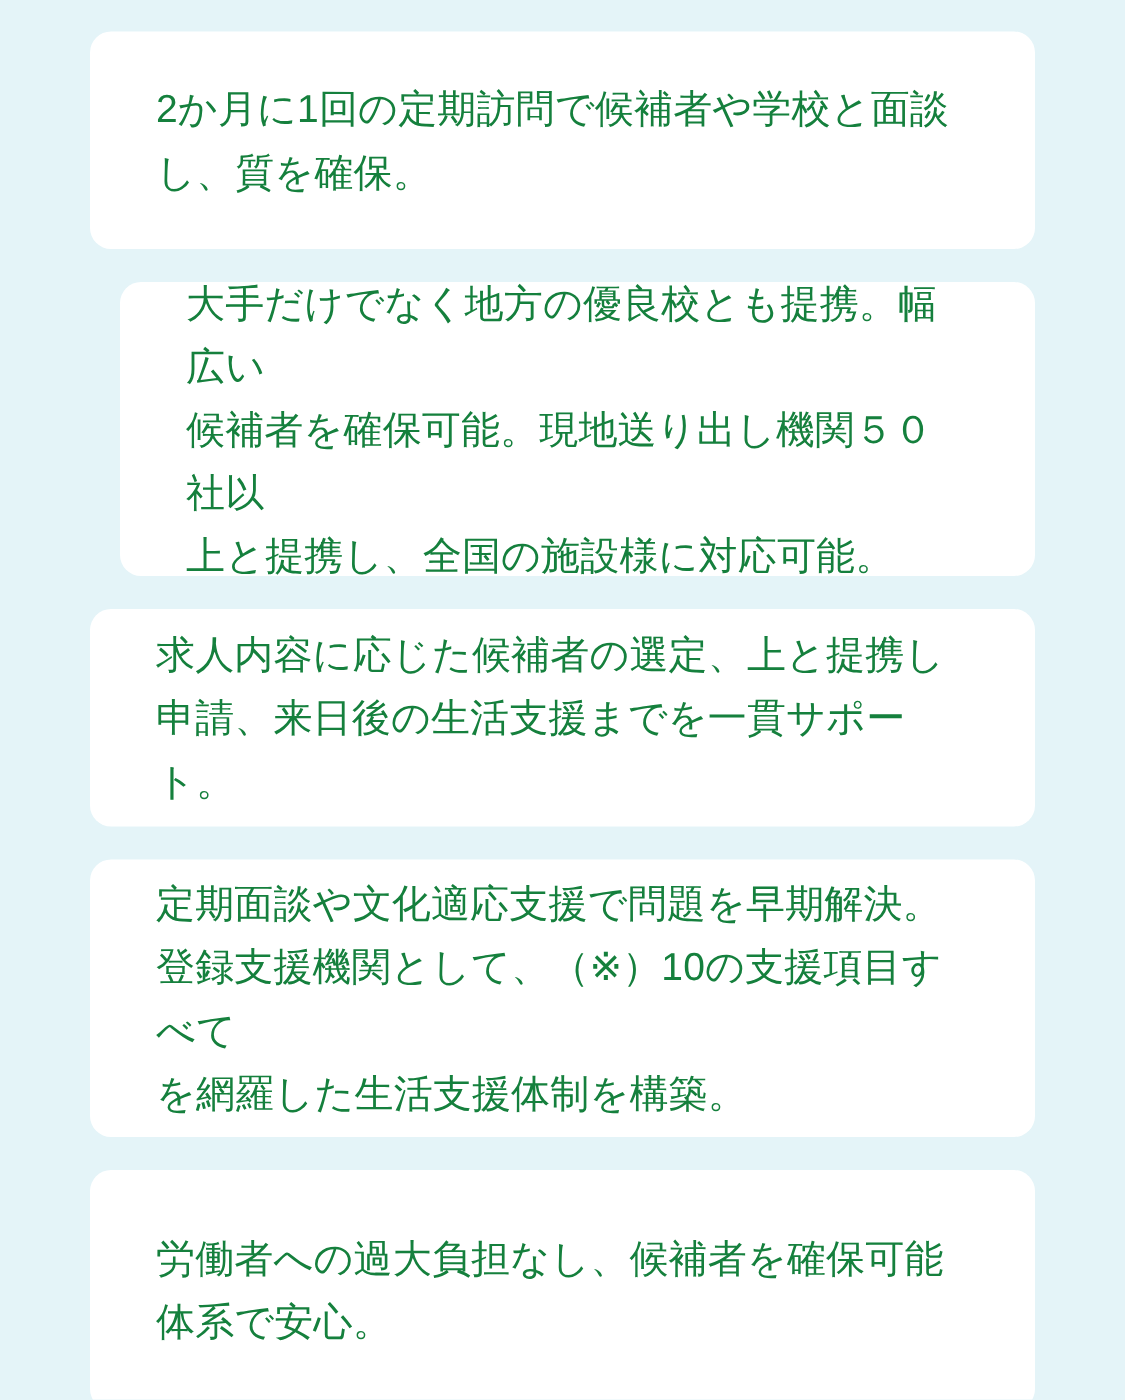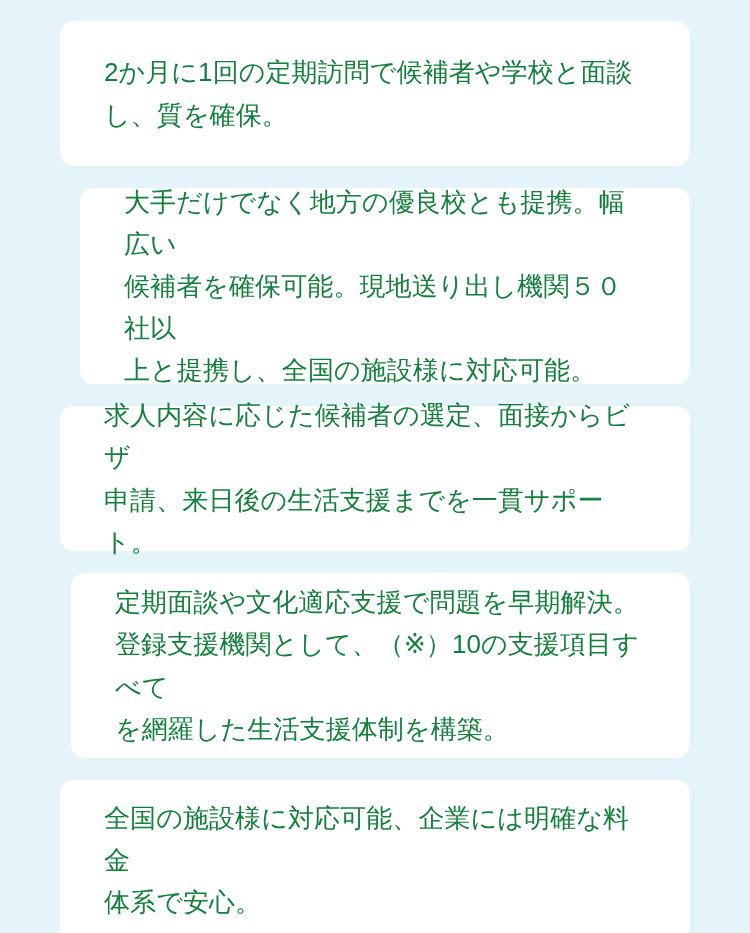--- a/index.html
+++ b/index.html
@@ -35,48 +35,48 @@
     color: #15803d;
     font-size: 26px;
     line-height: 1.62;
     letter-spacing: 0.1px;
     white-space: pre-line;
     font-weight: 400;
   }
   .card-1 { min-height: 145px; }
   .card-2 { min-height: 196px; margin-left: 20px; }
   .card-3 { min-height: 145px; }
-  .card-4 { min-height: 185px; margin-left: 11px; }
+  .card-4 { min-height: 185px; }
   .card-5 { min-height: 160px; }
 </style>
 </head>
 <body>
 
 <div class="page">
 
   <div class="card card-1">
     <div class="card-text">2か月に1回の定期訪問で候補者や学校と面談
 し、質を確保。</div>
   </div>
 
   <div class="card card-2">
     <div class="card-text">大手だけでなく地方の優良校とも提携。幅広い
 候補者を確保可能。現地送り出し機関５０社以
 上と提携し、全国の施設様に対応可能。</div>
   </div>
 
   <div class="card card-3">
-    <div class="card-text">求人内容に応じた候補者の選定、面接からビザ
+    <div class="card-text">求人内容に応じた候補者の選定、上と提携し
 申請、来日後の生活支援までを一貫サポート。</div>
   </div>
 
   <div class="card card-4">
     <div class="card-text">定期面談や文化適応支援で問題を早期解決。
 登録支援機関として、（※）10の支援項目すべて
 を網羅した生活支援体制を構築。</div>
   </div>
 
   <div class="card card-5">
-    <div class="card-text">全国の施設様に対応可能、企業には明確な料金
+    <div class="card-text">労働者への過大負担なし、候補者を確保可能
 体系で安心。</div>
   </div>
 
 </div>
 
 </body></html>

